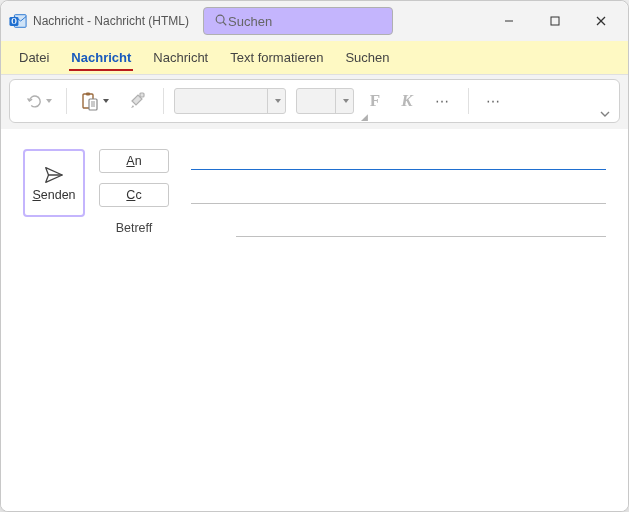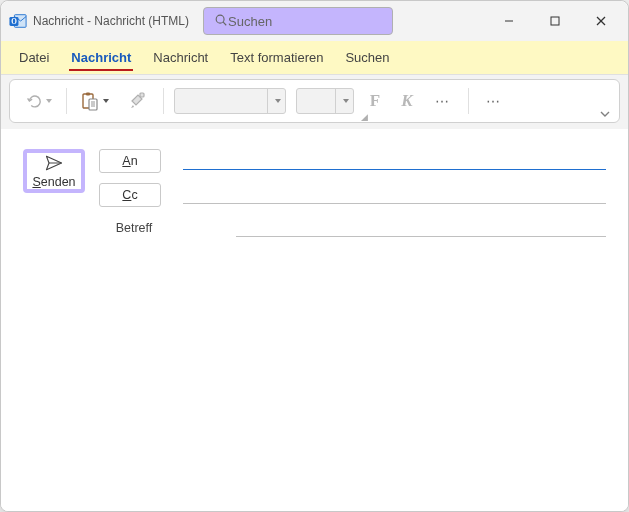--- a/index.html
+++ b/index.html
@@ -194,22 +194,22 @@
     background: #fff;
     padding: 20px 22px 0 22px;
     overflow: hidden;
   }
   .compose-head {
     display: flex;
     gap: 14px;
   }
   .send-btn {
     width: 62px;
-    height: 44px;
-    border: 4px solid #c4b5fd;
+    height: 68px;
+    border: 2px solid #c4b5fd;
     border-radius: 4px;
     display: flex;
     flex-direction: column;
     align-items: center;
     justify-content: center;
     gap: 2px;
     font-size: 12.5px;
     cursor: pointer;
   }
   .send-btn span { text-decoration: underline; text-decoration-color: transparent; }
@@ -218,21 +218,21 @@
     flex: 1;
     display: flex;
     flex-direction: column;
   }
   .field-row {
     display: flex;
     align-items: center;
     margin-bottom: 10px;
   }
   .field-btn {
-    width: 62px;
+    width: 70px;
     height: 24px;
     border: 1px solid #c9c9c9;
     border-radius: 3px;
     display: flex;
     align-items: center;
     justify-content: center;
     font-size: 12.5px;
     margin-right: 22px;
     cursor: pointer;
   }

